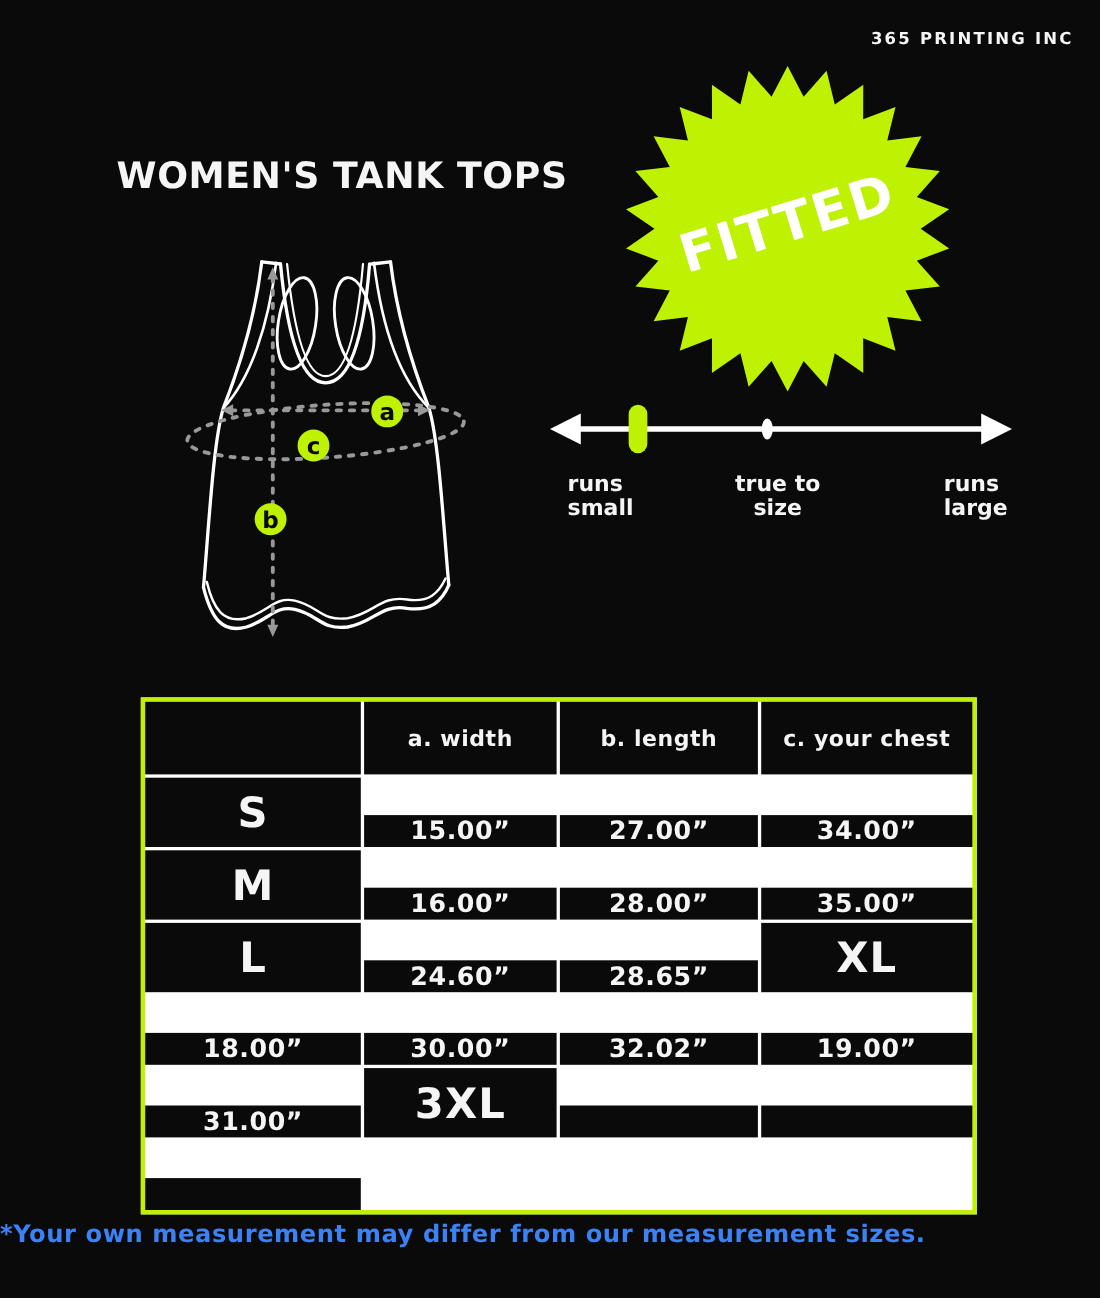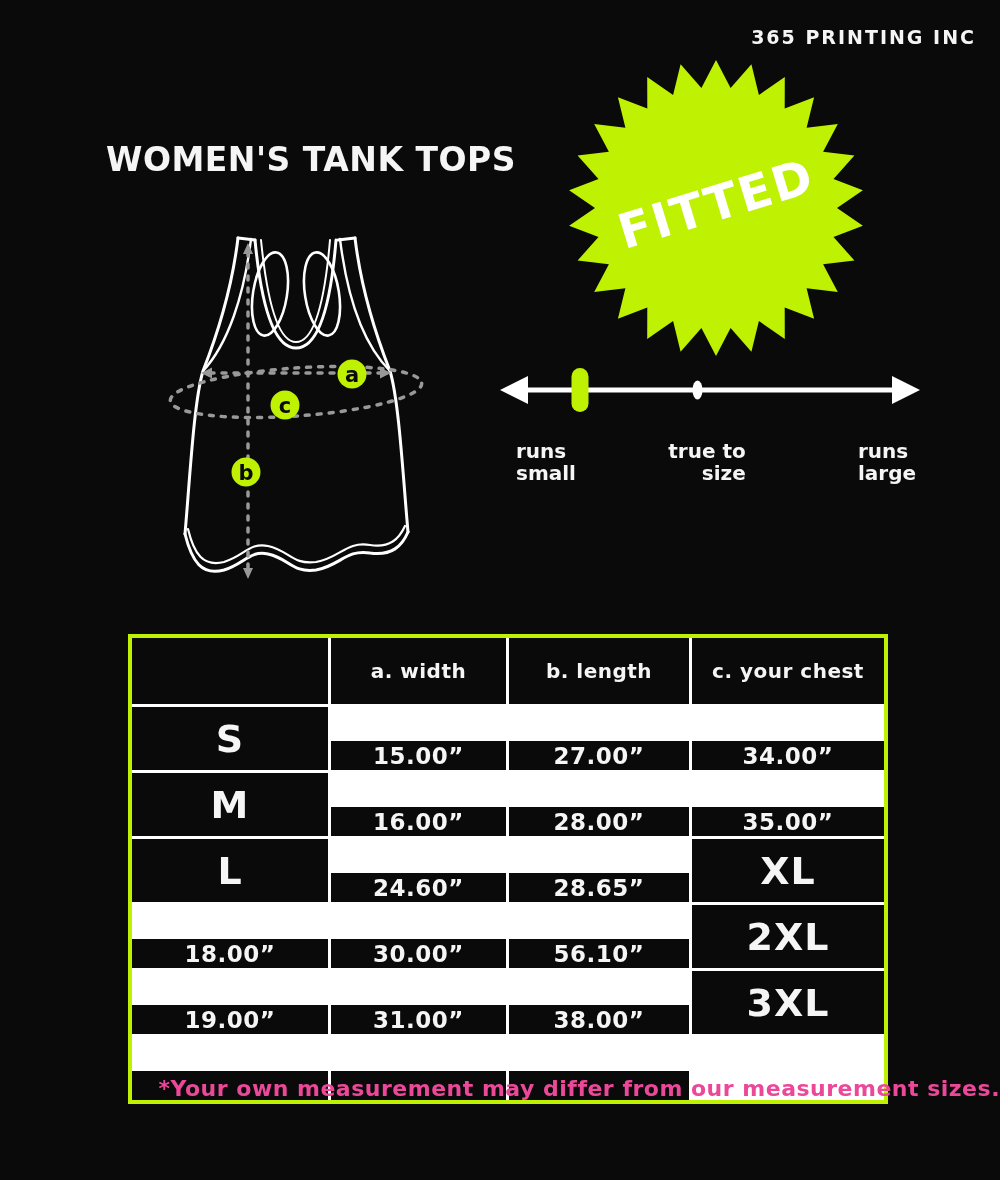--- a/index.html
+++ b/index.html
@@ -10,21 +10,21 @@
     background: #0a0a0a;
     overflow: hidden;
     font-family: "DejaVu Sans", sans-serif;
     color: #ffffff;
   }
 
   
   .brand {
     position: absolute;
     top: 26px; right: 24px;
-    font-size: 19px; font-weight: bold;
+    font-size: 15px; font-weight: bold;
     letter-spacing: 2px;
     color: #f5f5f5;
     white-space: nowrap;
   }
   .title {
     position: absolute;
     left: 62px; top: 46px;
     margin: 0;
     font-size: 80px; font-weight: bold;
     letter-spacing: -1px;
@@ -57,24 +57,23 @@
   .tank { position: absolute; left: 140px; top: 226px; width: 320px; height: 368px; }
 
   
   .scale { position: absolute; left: 498px; top: 352px; width: 430px; height: 130px; }
   .scale-label {
     position: absolute; top: 76px;
     font-size: 20px; font-weight: bold;
     line-height: 1.12;
     color: #f5f5f5;
     white-space: pre-line;
-    margin-top: 12px;
   }
   .scale-label.left   { left: 18px; }
-  .scale-label.center { left: 209px; transform: translateX(-50%); text-align: right; }
+  .scale-label.center { left: 209px; transform: translateX(-50%); text-align: center; }
   .scale-label.right  { left: 360px; }
 
   
   .size-table {
     position: absolute;
     left: 128px; top: 634px;
     width: 760px; height: 470px;
     box-sizing: border-box;
     display: grid;
     grid-template-columns: 196px 175px 180px 1fr;
@@ -90,26 +89,26 @@
     justify-content: center;
     font-weight: bold;
     color: #f5f5f5;
   }
   .cell.head  { font-size: 20px; letter-spacing: 0.5px; }
   .cell.size  { font-size: 38px; letter-spacing: 1px; }
   .cell.value { font-size: 23px; letter-spacing: 0.5px; margin-top: 34px; }
 
   .footnote {
     position: absolute;
-    left: 0; top: 1076px;
+    left: 0; top: 1110px;
     width: 100%;
-    text-align: right;
+    text-align: left;
     font-size: 22px; font-weight: bold;
     letter-spacing: 0.5px;
-    color: #ec4899;
+    color: #3b82f6;
   }
 </style>
 </head>
 <body>
 
 <div class="canvas">
 
   <div class="brand">365 PRINTING INC</div>
   <div class="subtitle">WOMEN'S TANK TOPS</div>
 
@@ -198,26 +197,24 @@
     <div class="cell value">28.00”</div>
     <div class="cell value">35.00”</div>
 
     <div class="cell size">L</div>
     <div class="cell value">24.60”</div>
     <div class="cell value">28.65”</div>
 
     <div class="cell size">XL</div>
     <div class="cell value">18.00”</div>
     <div class="cell value">30.00”</div>
-    <div class="cell value">56.10”</div>
-
-    <div class="cell size">2XL</div>
+    <div class="cell value">32.02”</div>
+
     <div class="cell value">19.00”</div>
     <div class="cell value">31.00”</div>
-    <div class="cell value">38.00”</div>
 
     <div class="cell size">3XL</div>
     <div class="cell value"></div>
     <div class="cell value"></div>
     <div class="cell value"></div>
   </div>
 
   <div class="footnote">*Your own measurement may differ from our measurement sizes.</div>
 
 </div>

